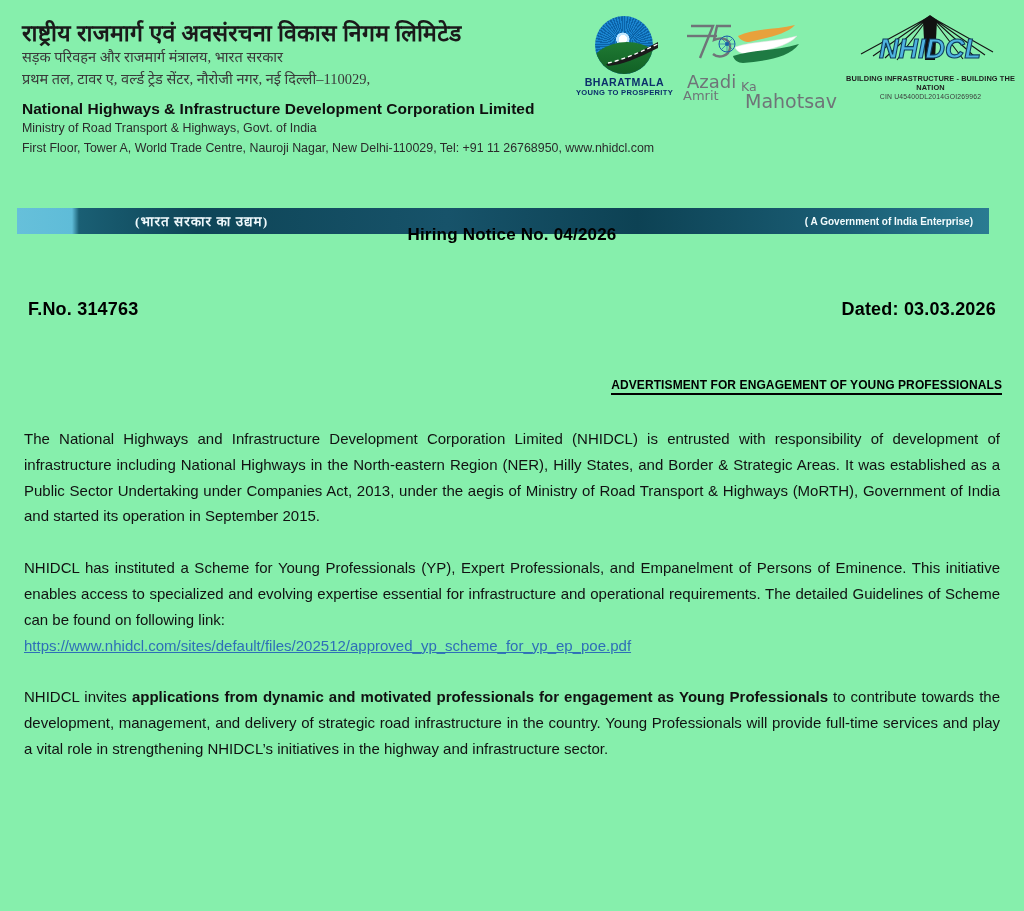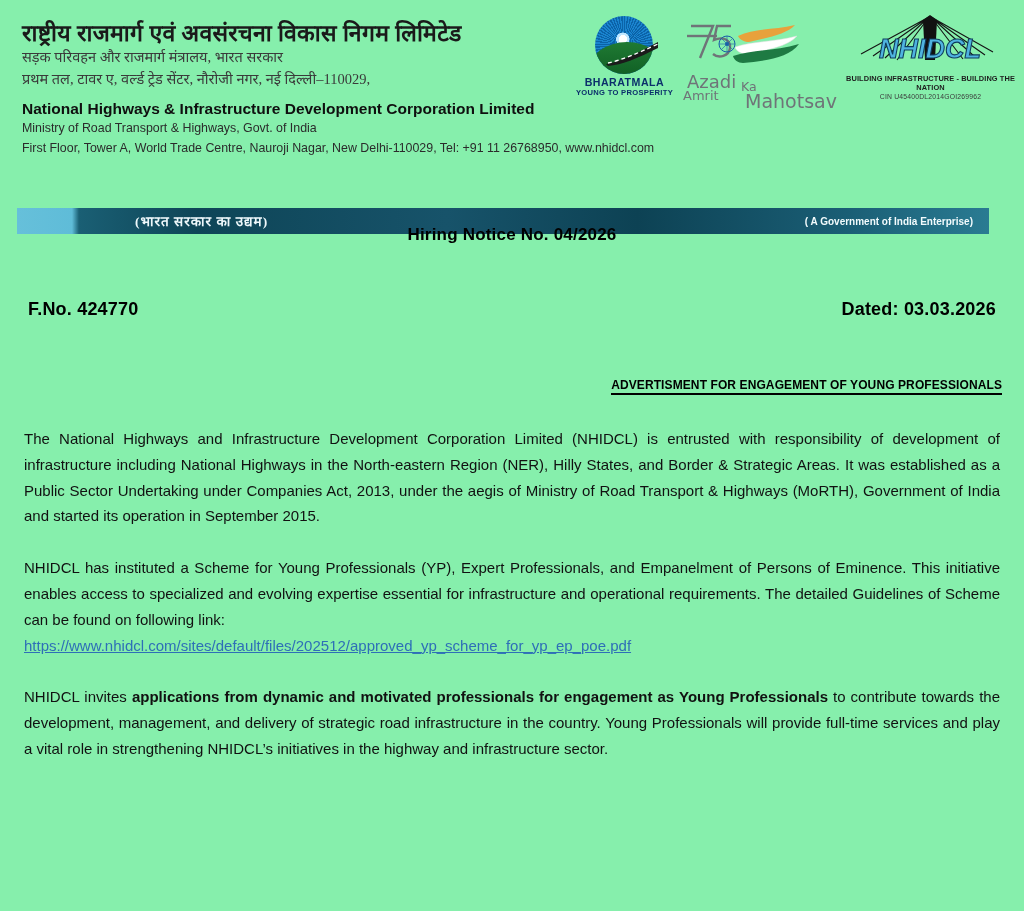--- a/index.html
+++ b/index.html
@@ -375,21 +375,21 @@
   <div class="teal-bar">
     <div class="teal-left">(भारत सरकार का उद्यम)</div>
     <div class="teal-right">( A Government of India Enterprise)</div>
   </div>
 
   <div class="content">
 
     <div class="notice-no">Hiring Notice No. 04/2026</div>
 
     <div class="fno-row">
-      <div class="fno">F.No. 424770</div>
+      <div class="fno">F.No. 314763</div>
       <div class="dated">Dated: 03.03.2026</div>
     </div>
 
     <div class="main-heading">
       <span>ADVERTISMENT FOR ENGAGEMENT OF YOUNG PROFESSIONALS</span>
     </div>
 
     <p class="body-para first">The National Highways and Infrastructure Development Corporation Limited (NHIDCL) is entrusted with responsibility of development of infrastructure including National Highways in the North-eastern Region (NER), Hilly States, and Border &amp; Strategic Areas. It was established as a Public Sector Undertaking under Companies Act, 2013, under the aegis of Ministry of Road Transport &amp; Highways (MoRTH), Government of India and started its operation in September 2015.</p>
 
     <p class="body-para">

